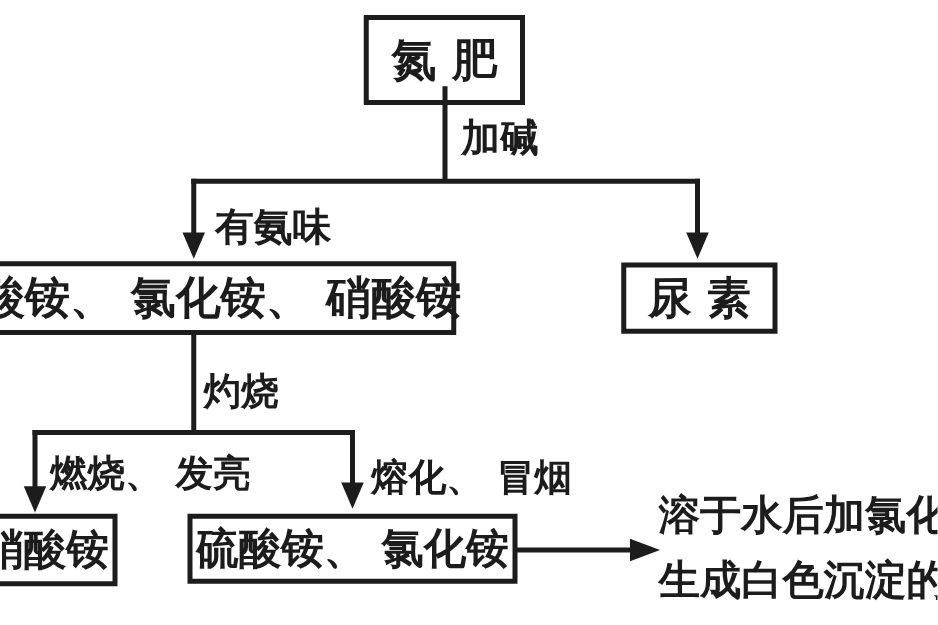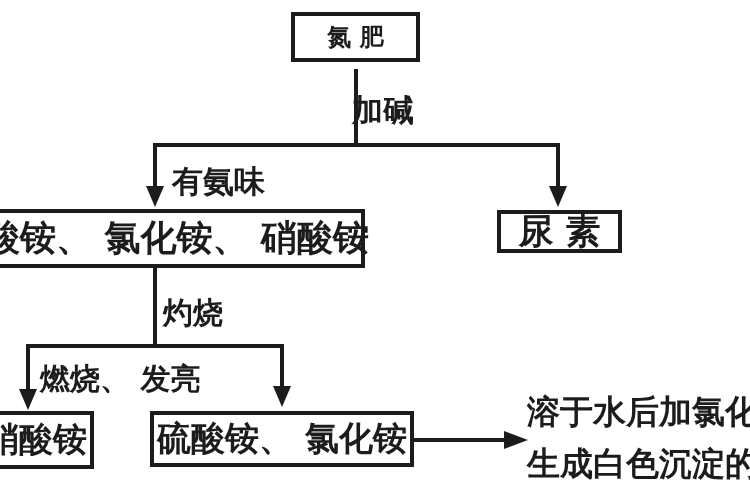--- a/index.html
+++ b/index.html
@@ -39,32 +39,32 @@
     border-top: 21px solid var(--ink);
   }
   .ah-right {
     position: absolute; width: 0; height: 0;
     border-top: 9px solid transparent;
     border-bottom: 9px solid transparent;
     border-left: 24px solid var(--ink);
   }
 
   
-  .g-root          { left: 291px; top: 12px;  width: 129px; height: 50px; font-size: 24px; }
+  .g-root          { left: 291px; top: 12px;  width: 129px; height: 72px; font-size: 36px; }
   .g-v-alkali      { left: 354px; top: 69px;  width: 4px;   height: 77px; }
-  .g-l-alkali      { left: 352px; top: 90px;  font-size: 31px; }
+  .g-l-alkali      { left: 369px; top: 90px;  font-size: 31px; }
   .g-h-branch1     { left: 153px; top: 143px; width: 407px; height: 4px; }
   .g-v-left1       { left: 153px; top: 143px; width: 4px;   height: 48px; }
   .g-a-left1       { left: 146px; top: 186px; }
   .g-l-smellyes    { left: 172px; top: 161px; font-size: 31px; }
   .g-v-right1      { left: 556px; top: 143px; width: 4px;   height: 46px; }
   .g-a-right1      { left: 549px; top: 186px; }
   .g-l-smellno     { left: 576px; top: 162px; font-size: 31px; }
   .g-ammsalts      { left: -48px; top: 209px; width: 413px; height: 59px; font-size: 36px; }
-  .g-urea          { left: 497px; top: 210px; width: 125px; height: 43px; font-size: 35px; }
+  .g-urea          { left: 497px; top: 210px; width: 125px; height: 57px; font-size: 35px; }
   .g-v-ignite      { left: 153px; top: 267px; width: 4px;   height: 79px; }
   .g-l-ignite      { left: 163px; top: 293px; font-size: 30px; font-family: Liberation Mono, monospace; }
   .g-h-branch2     { left: 26px;  top: 344px; width: 258px; height: 4px; }
   .g-v-left2       { left: 26px;  top: 344px; width: 4px;   height: 48px; }
   .g-a-left2       { left: 19px;  top: 389px; }
   .g-l-burn        { left: 40px;  top: 359px; font-size: 30px; text-align: center; }
   .g-v-right2      { left: 280px; top: 344px; width: 4px;   height: 44px; }
   .g-a-right2      { left: 273px; top: 386px; }
   .g-l-melt        { left: 297px; top: 362px; font-size: 30px; }
   .g-nitrate       { left: -56px; top: 411px; width: 150px; height: 58px; font-size: 34px;
@@ -106,20 +106,21 @@
   <div class="lbl g-l-ignite">灼烧</div>
 
   <div class="hline g-h-branch2"></div>
 
   <div class="vline g-v-left2"></div>
   <div class="ah-down g-a-left2"></div>
   <div class="lbl g-l-burn">燃烧、 发亮</div>
 
   <div class="vline g-v-right2"></div>
   <div class="ah-down g-a-right2"></div>
+  <div class="lbl g-l-melt">熔化、 冒烟</div>
 
   <div class="box g-nitrate">
     <span>硝酸铵</span>
   </div>
   <div class="box g-sulfchlor">
     <span>硫酸铵、 氯化铵</span>
   </div>
 
   <div class="hline g-h-result"></div>
   <div class="ah-right g-a-result"></div>

